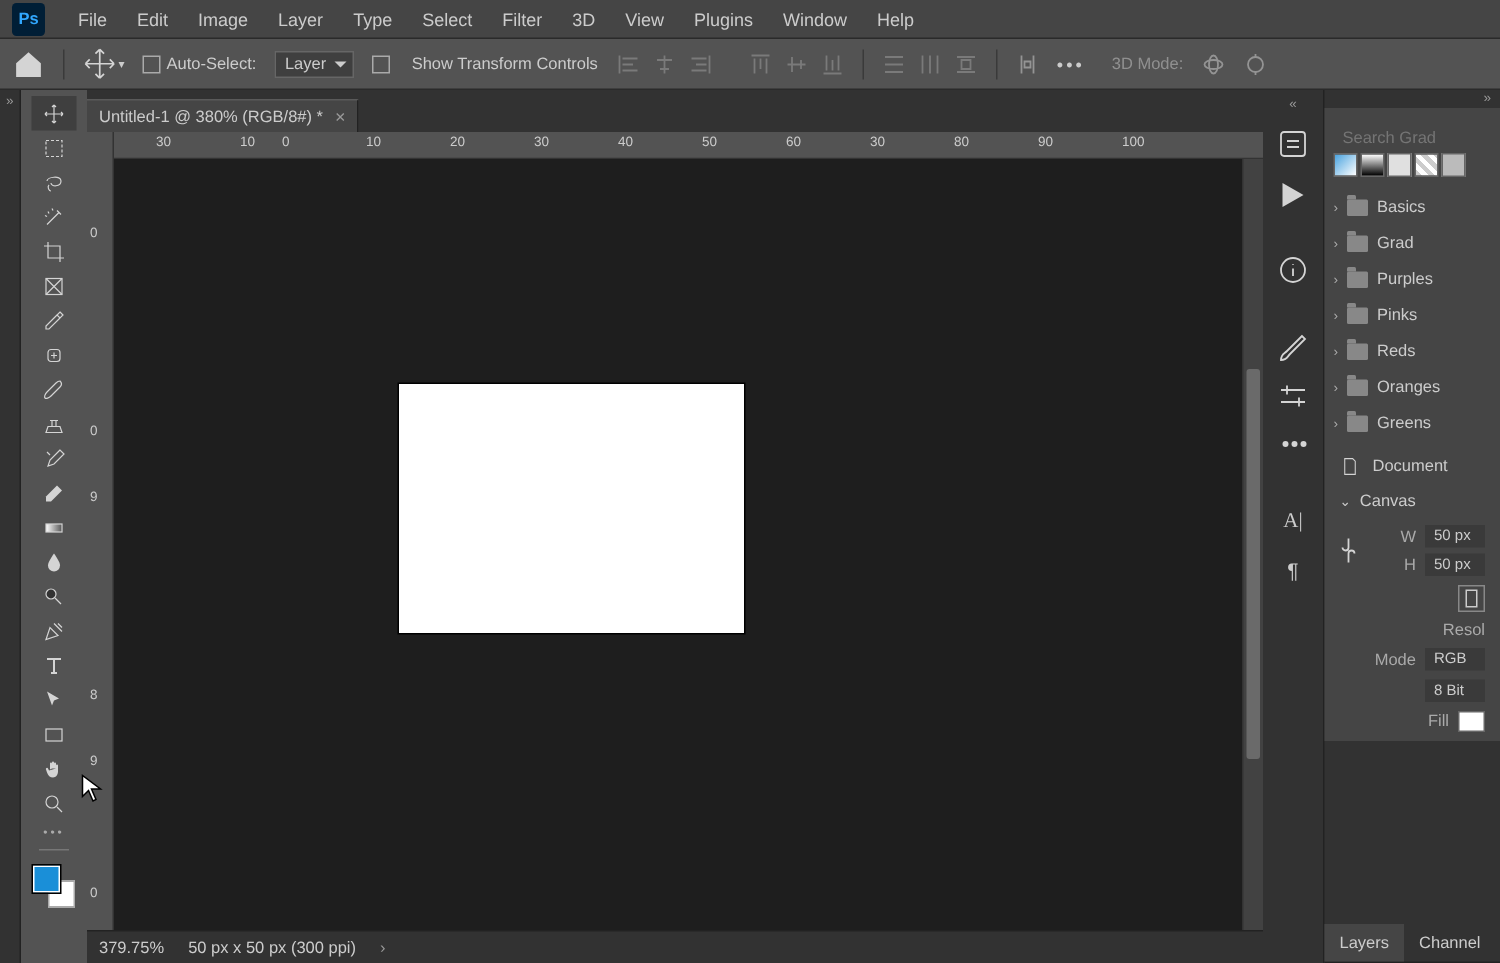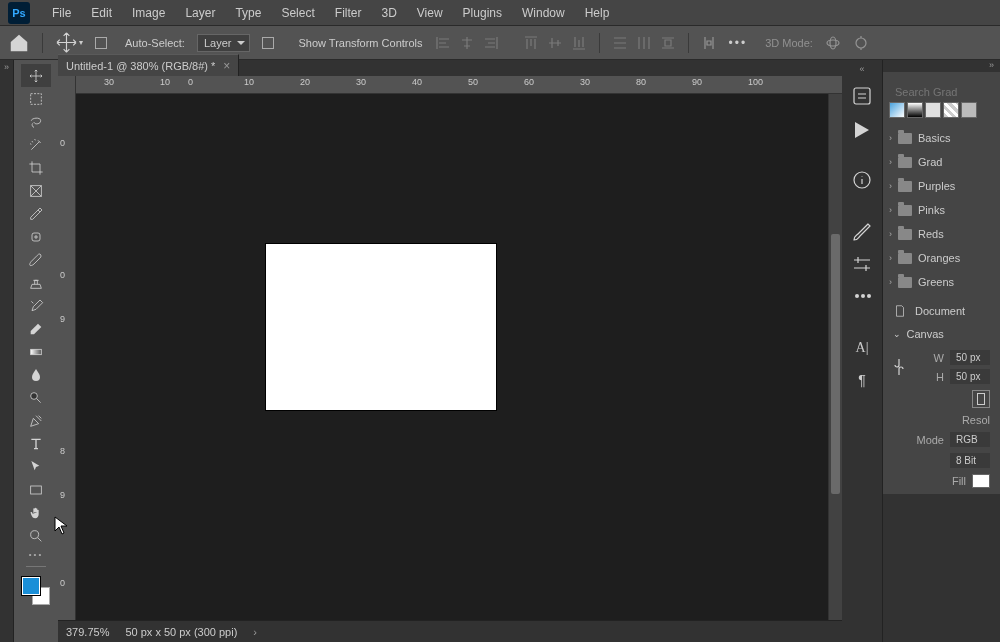--- a/index.html
+++ b/index.html
@@ -22,21 +22,21 @@
 .tb-expand{height:14px;display:flex;align-items:center;justify-content:center;font-size:9px;color:#999}
 .tools{width:44px;background:#535353;display:flex;flex-direction:column;align-items:center;padding-top:4px;gap:0}
 .tool{width:30px;height:23px;display:flex;align-items:center;justify-content:center;position:relative}
 .tool.sel{background:#3f3f3f}
 .tool svg{width:16px;height:16px}
 .tool-edit{width:30px;height:14px;display:flex;align-items:center;justify-content:center;color:#aaa;letter-spacing:2px;font-size:8px}
 .swatchbox{width:28px;height:28px;position:relative;margin-top:6px}
 .swatch-front{position:absolute;width:18px;height:18px;background:#1a8fd8;border:1px solid #fff;outline:1px solid #000;left:0;top:0;z-index:2}
 .swatch-back{position:absolute;width:18px;height:18px;background:#fff;border:1px solid #aaa;right:0;bottom:0}
 .doc-area{flex:1;display:flex;flex-direction:column;background:#282828}
-.tabbar{height:16px;background:#323232;display:flex;align-items:flex-end}
+.tabbar{height:28px;background:#323232;display:flex;align-items:flex-end}
 .doctab{background:#454545;height:22px;padding:0 8px;display:flex;align-items:center;gap:6px;font-size:11px;border-top:1px solid #5a5a5a;border-right:1px solid #222}
 .doctab .x{color:#999;font-size:12px;margin-left:2px}
 .ruler-c{display:flex;height:18px;background:#535353;border-bottom:1px solid #333}
 .ruler-corner{width:18px;height:18px;border-right:1px solid #333;background:#535353}
 .ruler-h{flex:1;position:relative;overflow:hidden;background:#535353}
 .ruler-h .tick{position:absolute;top:1px;font-size:9px;color:#ccc}
 .canvas-wrap{flex:1;display:flex;position:relative}
 .ruler-v{width:18px;background:#535353;border-right:1px solid #333;position:relative;overflow:hidden}
 .ruler-v .tick{position:absolute;left:2px;font-size:9px;color:#ccc;writing-mode:horizontal-tb}
 .viewport{flex:1;background:#1e1e1e;position:relative;overflow:hidden}
@@ -102,26 +102,26 @@
         <path d="M3 11l9-8 9 8v10H3z" fill="#d4d4d4" stroke="none"></path>
       </svg>
   </div>
   <div class="sep"></div>
   <div class="icon-btn">
     <svg viewBox="0 0 24 24">
         <path d="M12 2v20M2 12h20M12 2l-3 3M12 2l3 3M12 22l-3-3M12 22l3-3M2 12l3-3M2 12l3 3M22 12l-3-3M22 12l-3 3"></path>
       </svg>
     <span style="font-size:8px;margin-left:1px;color:#ccc">▾</span>
   </div>
-  <label style="display:flex;align-items:center;gap:14px">
+  <label style="display:flex;align-items:center;gap:0">
       <span class="chk"></span>
       <span>Auto-Select:</span>
     </label>
   <div class="opt-sel"><span>Layer</span></div>
-  <label style="display:flex;align-items:flex-start;gap:20px">
+  <label style="display:flex;align-items:flex-start;gap:10px">
       <span class="chk"></span>
       <span>Show Transform Controls</span>
     </label>
   <div class="align-group dim">
     <svg class="align-ic" viewBox="0 0 16 16">
         <path d="M2 2v12M4 4h10M4 8h7M4 12h10"></path>
       </svg>
     <svg class="align-ic" viewBox="0 0 16 16">
         <path d="M8 2v12M3 5h10M5 11h6"></path>
       </svg>
@@ -519,18 +519,22 @@
         </div>
       <div class="prop-row">
           <span class="val">8 Bit</span>
         </div>
       <div class="prop-row">
           <span class="lbl">Fill</span>
           <div class="fillsw"></div>
         </div>
     </div>
     <div style="flex:1"></div>
+    <div class="panel-tabs">
+      <div class="ptab sel">Layers</div>
+      <div class="ptab">Channel</div>
+    </div>
   </div>
 </div>
 
 <svg class="cursor" width="16" height="20" viewBox="0 0 16 20">
   <path d="M1 1l0 14 4-4 3 7 2-1-3-7h6z" fill="#fff" stroke="#000" stroke-width="1"></path>
 </svg>
 
 </body></html>

